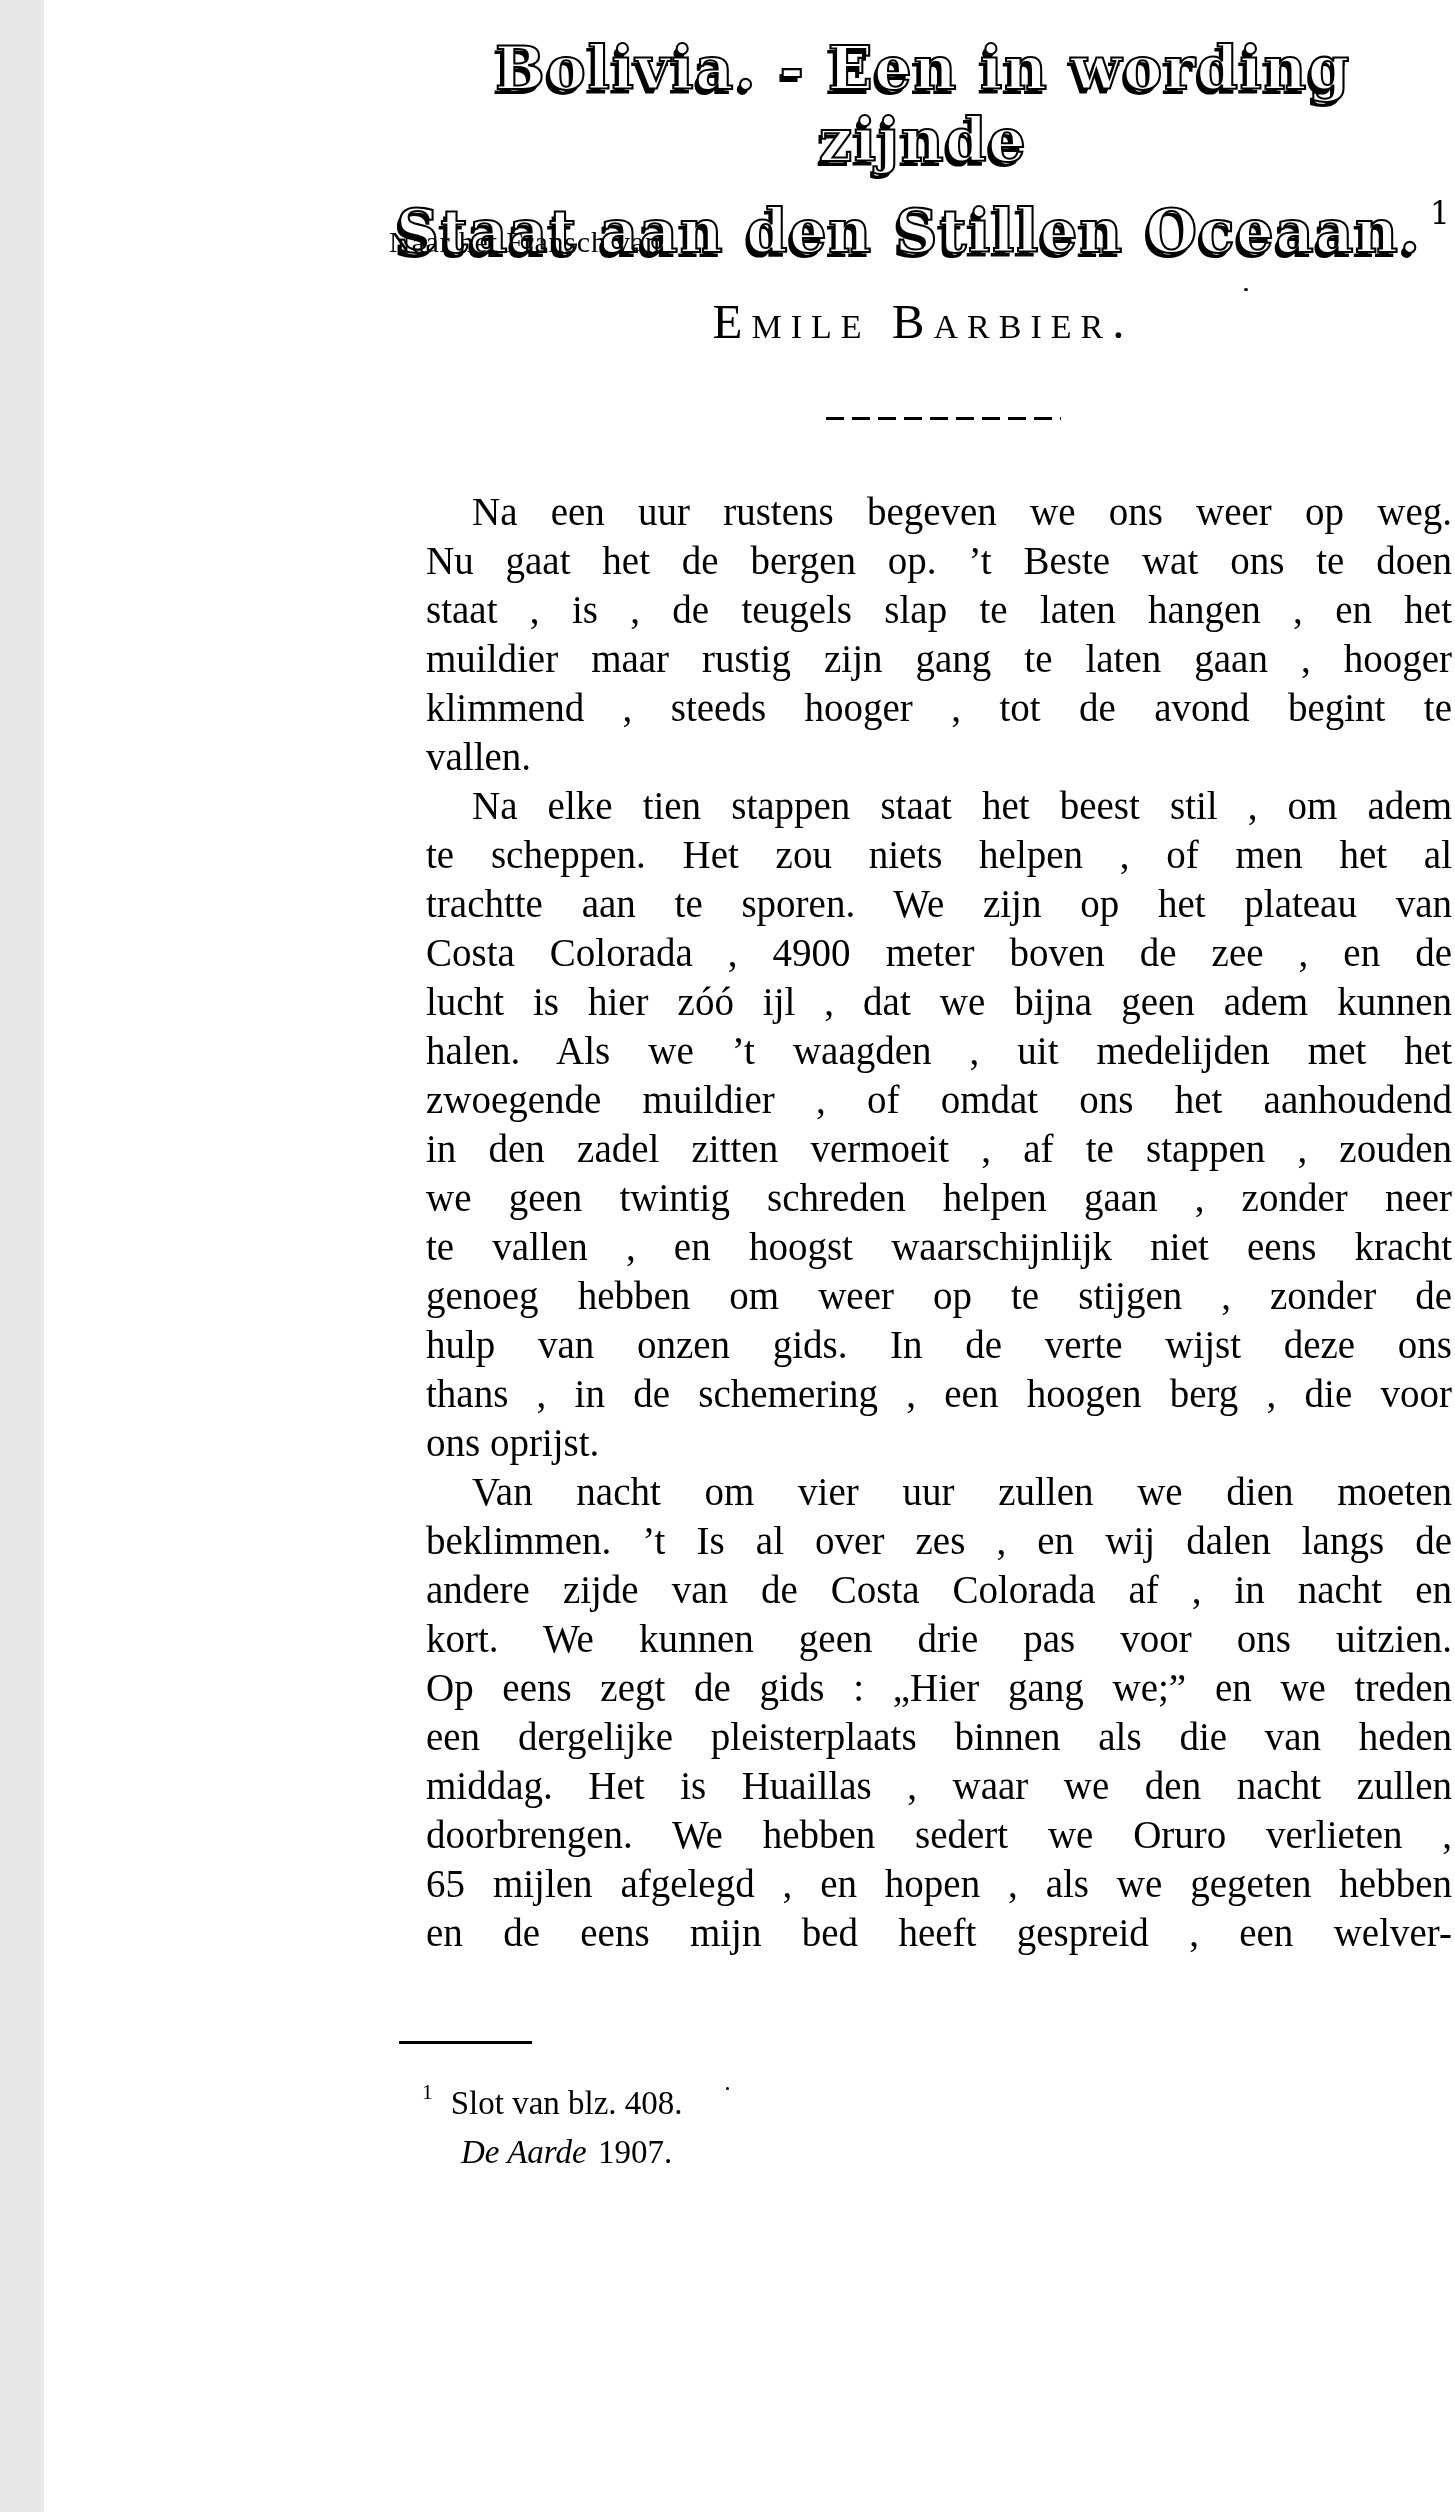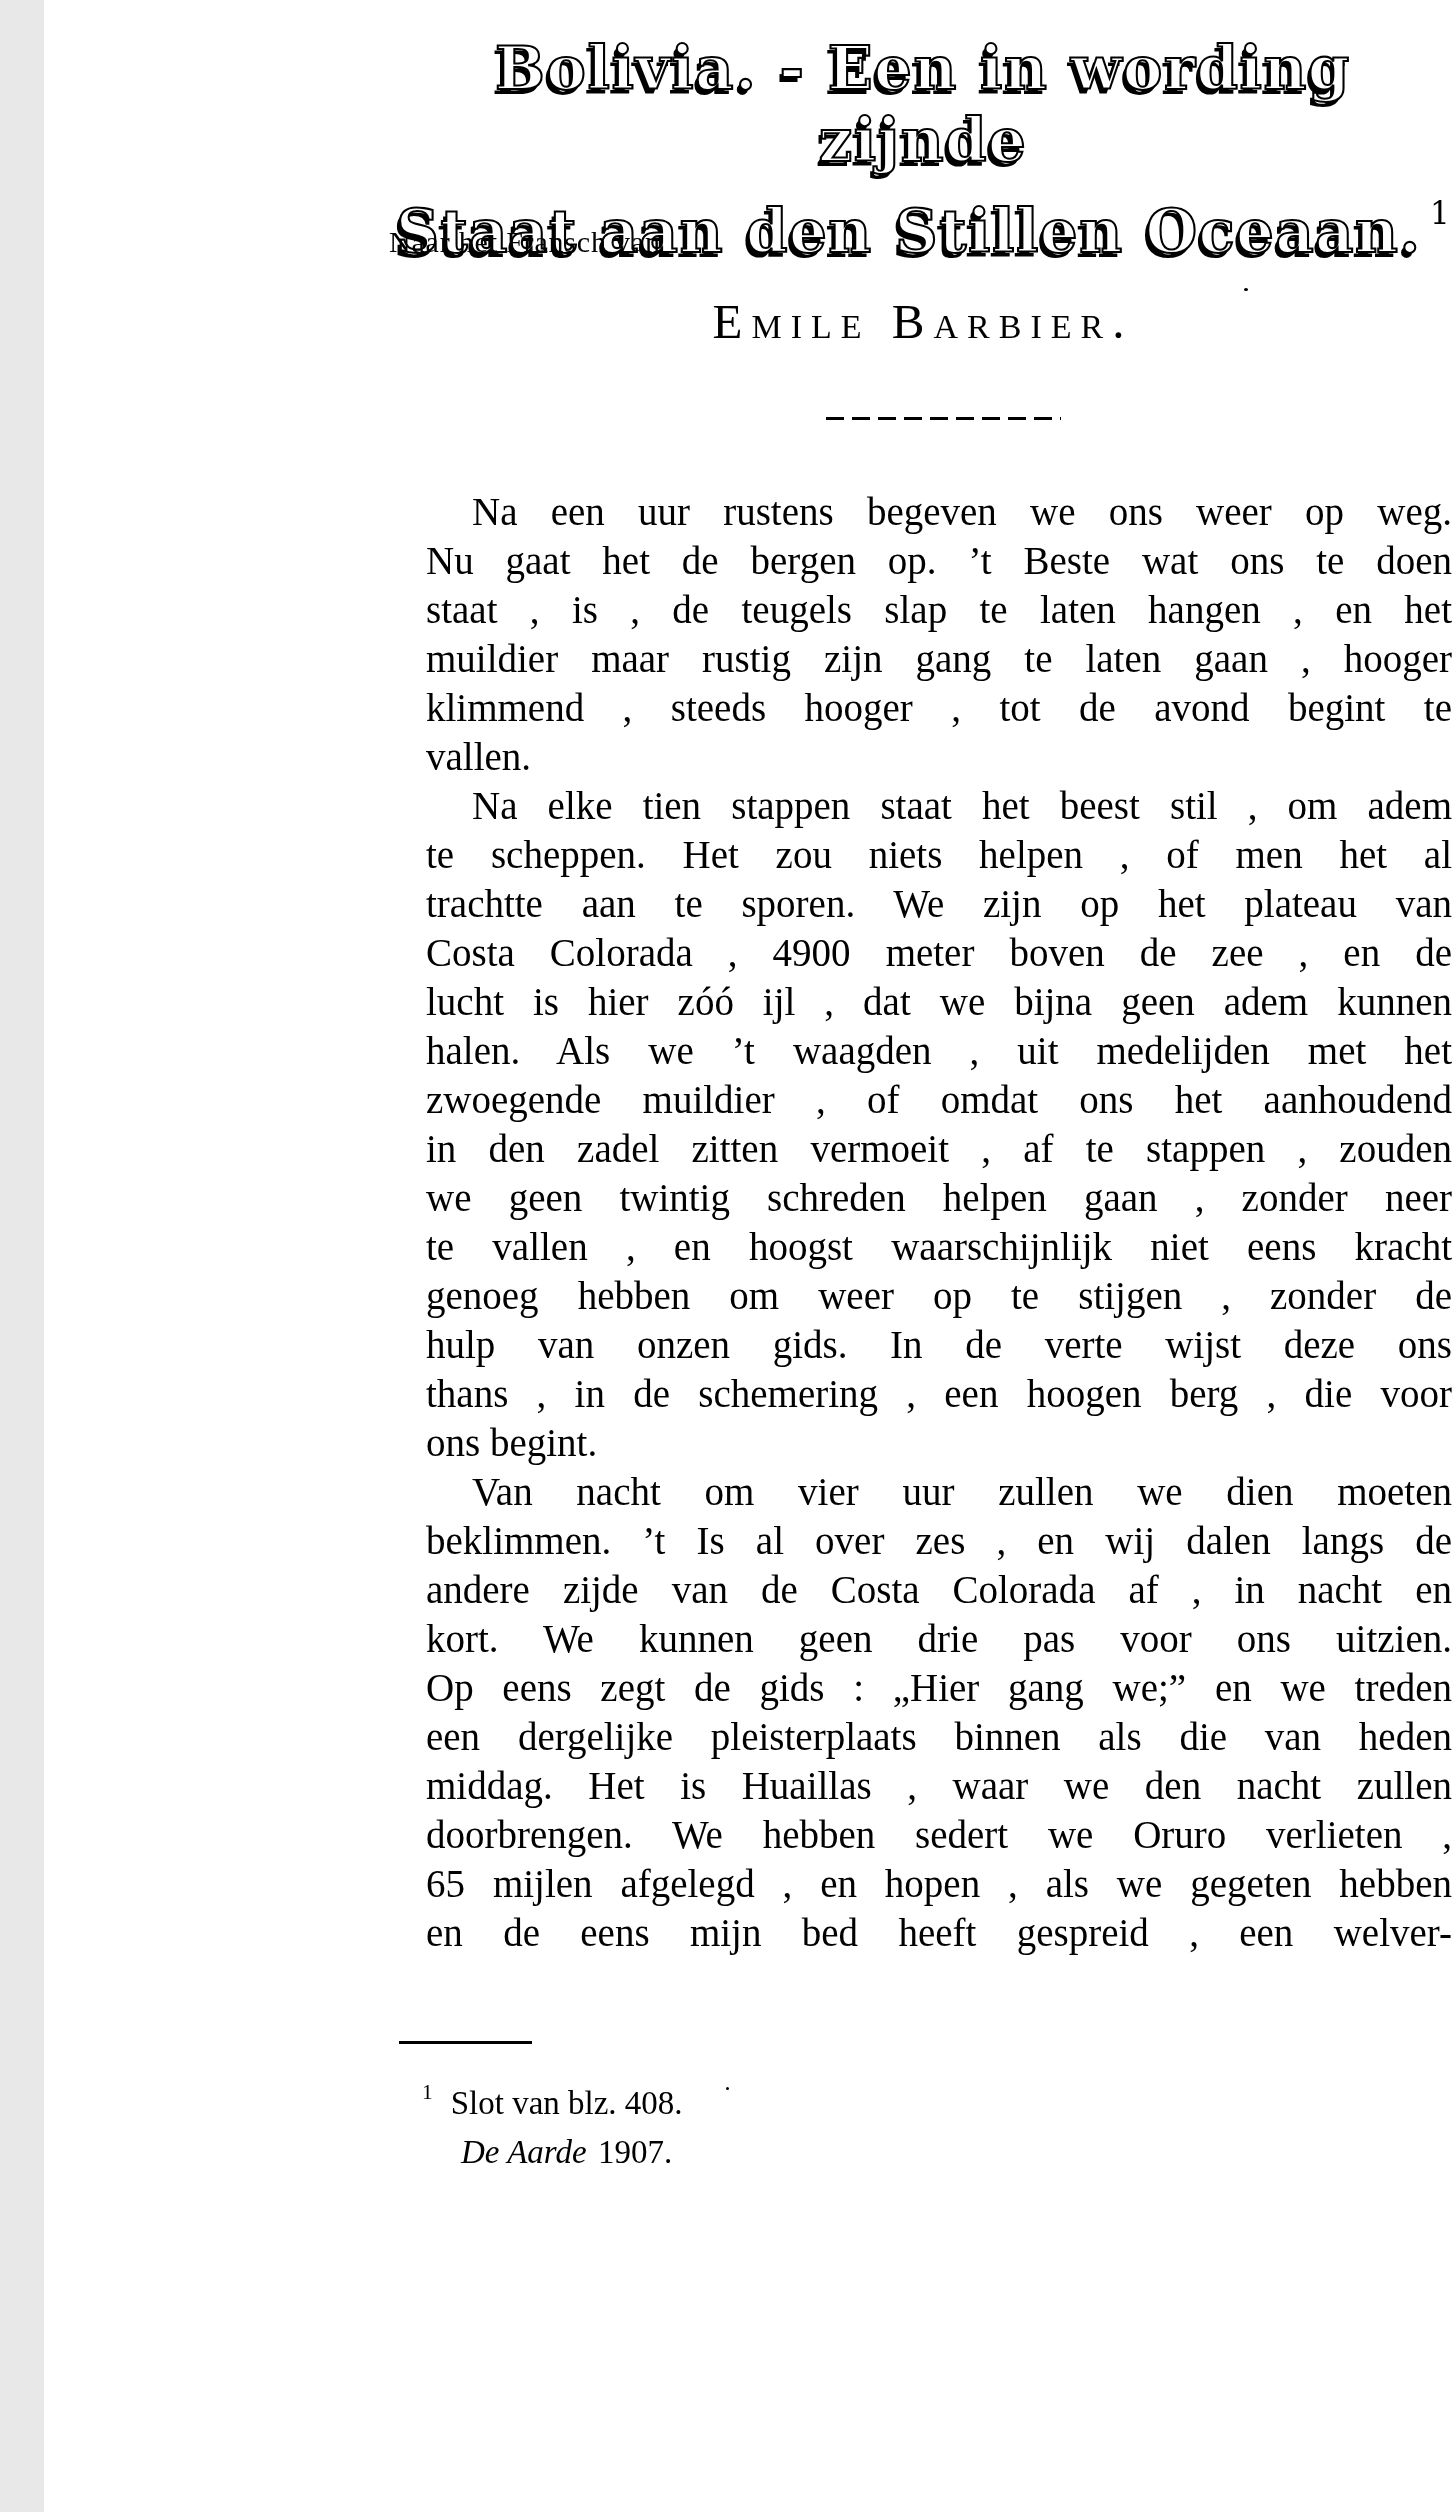--- a/index.html
+++ b/index.html
@@ -124,21 +124,21 @@
         <div class="line">Costa Colorada , 4900 meter boven de zee , en de</div>
         <div class="line">lucht is hier zóó ijl , dat we bijna geen adem kunnen</div>
         <div class="line">halen. Als we ’t waagden , uit medelijden met het</div>
         <div class="line">zwoegende muildier , of omdat ons het aanhoudend</div>
         <div class="line">in den zadel zitten vermoeit , af te stappen , zouden</div>
         <div class="line">we geen twintig schreden helpen gaan , zonder neer</div>
         <div class="line">te vallen , en hoogst waarschijnlijk niet eens kracht</div>
         <div class="line">genoeg hebben om weer op te stijgen , zonder de</div>
         <div class="line">hulp van onzen gids. In de verte wijst deze ons</div>
         <div class="line">thans , in de schemering , een hoogen berg , die voor</div>
-        <div class="line nolast">ons begint.</div>
+        <div class="line nolast">ons oprijst.</div>
       </div>
       <div>
         <div class="line ind">Van nacht om vier uur zullen we dien moeten</div>
         <div class="line">beklimmen. ’t Is al over zes , en wij dalen langs de</div>
         <div class="line">andere zijde van de Costa Colorada af , in nacht en</div>
         <div class="line">kort. We kunnen geen drie pas voor ons uitzien.</div>
         <div class="line">Op eens zegt de gids : „Hier gang we;” en we treden</div>
         <div class="line">een dergelijke pleisterplaats binnen als die van heden</div>
         <div class="line">middag. Het is Huaillas , waar we den nacht zullen</div>
         <div class="line">doorbrengen. We hebben sedert we Oruro verlieten ,</div>

